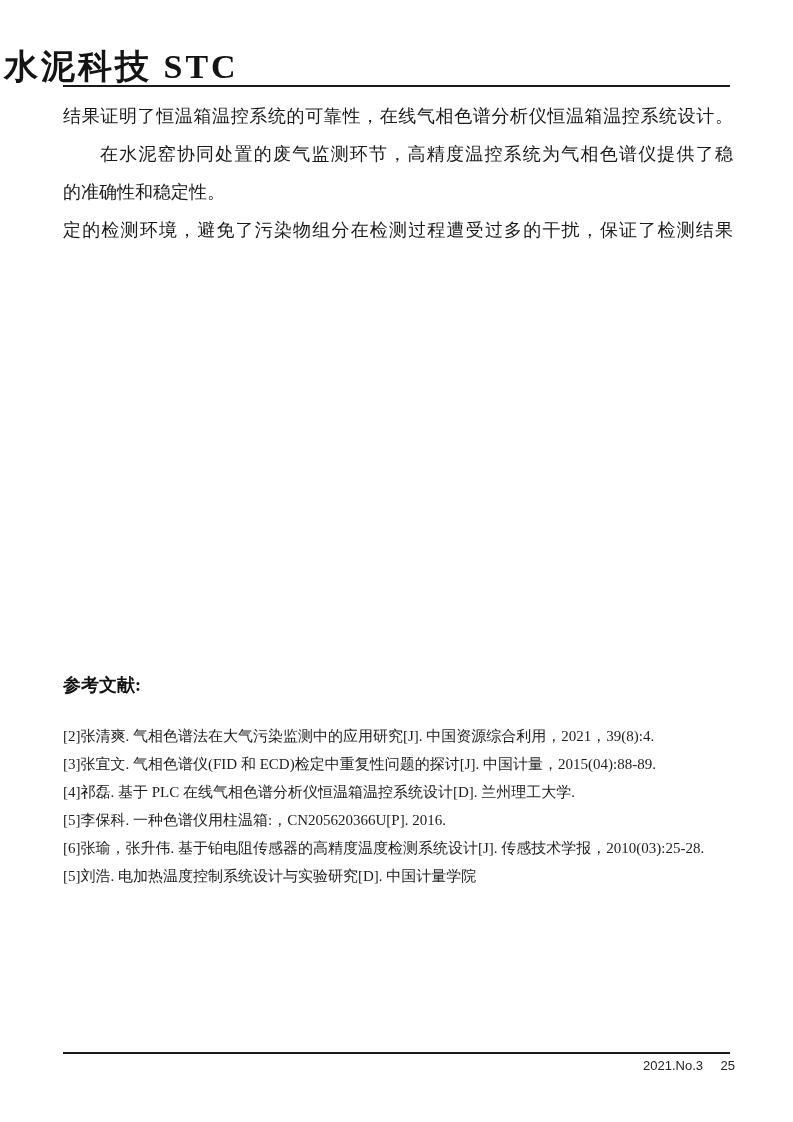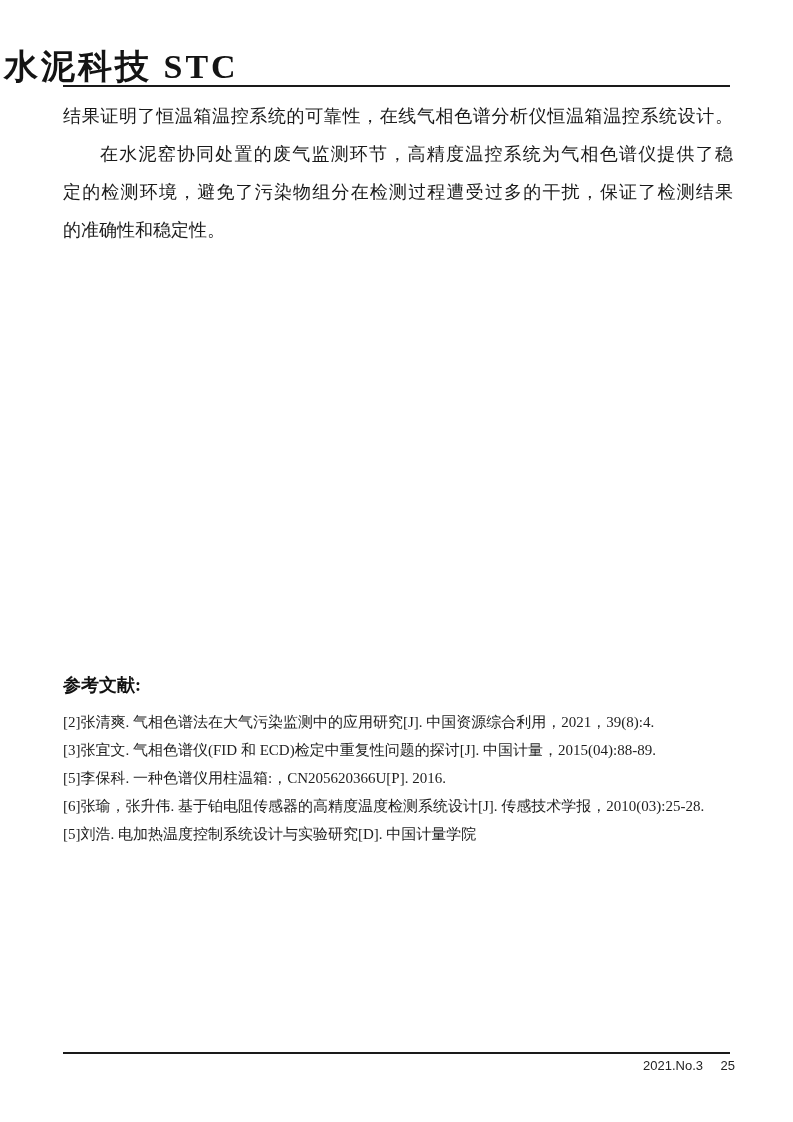--- a/index.html
+++ b/index.html
@@ -55,21 +55,21 @@
   .body-line.indent {
     text-indent: 37px;
   }
   .references-section {
     position: absolute;
     top: 672px;
     left: 63px;
     width: 672px;
   }
   .references-heading {
-    margin: 0 0 10px 0;
+    margin: 0 0 24px 0;
     font-size: 18px;
     font-weight: bold;
     color: #111111;
     line-height: 26px;
   }
   .ref-line {
     font-size: 15px;
     line-height: 28px;
     color: #1d1d1d;
     white-space: nowrap;
@@ -110,30 +110,31 @@
 <div class="page">
 
   <div class="journal-title">水泥科技 STC</div>
 
   <div class="header-rule"></div>
 
   <div class="body-text">
     <div>
         <div class="body-line stretch">结果证明了恒温箱温控系统的可靠性，在线气相色谱分析仪恒温箱温控系统设计。</div>
         <div class="body-line stretch indent">在水泥窑协同处置的废气监测环节，高精度温控系统为气相色谱仪提供了稳</div>
+        <div class="body-line">的准确性和稳定性。</div>
         <div class="body-line stretch">定的检测环境，避免了污染物组分在检测过程遭受过多的干扰，保证了检测结果</div>
-        <div class="body-line">的准确性和稳定性。</div>
       </div>
   </div>
 
   <div class="references-section">
     <h3 class="references-heading">参考文献:</h3>
     <div>
         <div class="ref-line">[2]张清爽. 气相色谱法在大气污染监测中的应用研究[J]. 中国资源综合利用，2021，39(8):4.</div>
         <div class="ref-line">[3]张宜文. 气相色谱仪(FID 和 ECD)检定中重复性问题的探讨[J]. 中国计量，2015(04):88-89.</div>
+        <div class="ref-line">[4]祁磊. 基于 PLC 在线气相色谱分析仪恒温箱温控系统设计[D]. 兰州理工大学.</div>
         <div class="ref-line">[5]李保科. 一种色谱仪用柱温箱:，CN205620366U[P]. 2016.</div>
         <div class="ref-line">[6]张瑜，张升伟. 基于铂电阻传感器的高精度温度检测系统设计[J]. 传感技术学报，2010(03):25-28.</div>
         <div class="ref-line">[5]刘浩. 电加热温度控制系统设计与实验研究[D]. 中国计量学院</div>
       </div>
   </div>
 
   <div class="footer-rule"></div>
 
   <div class="footer-row">
     <span class="page-number">25</span>

